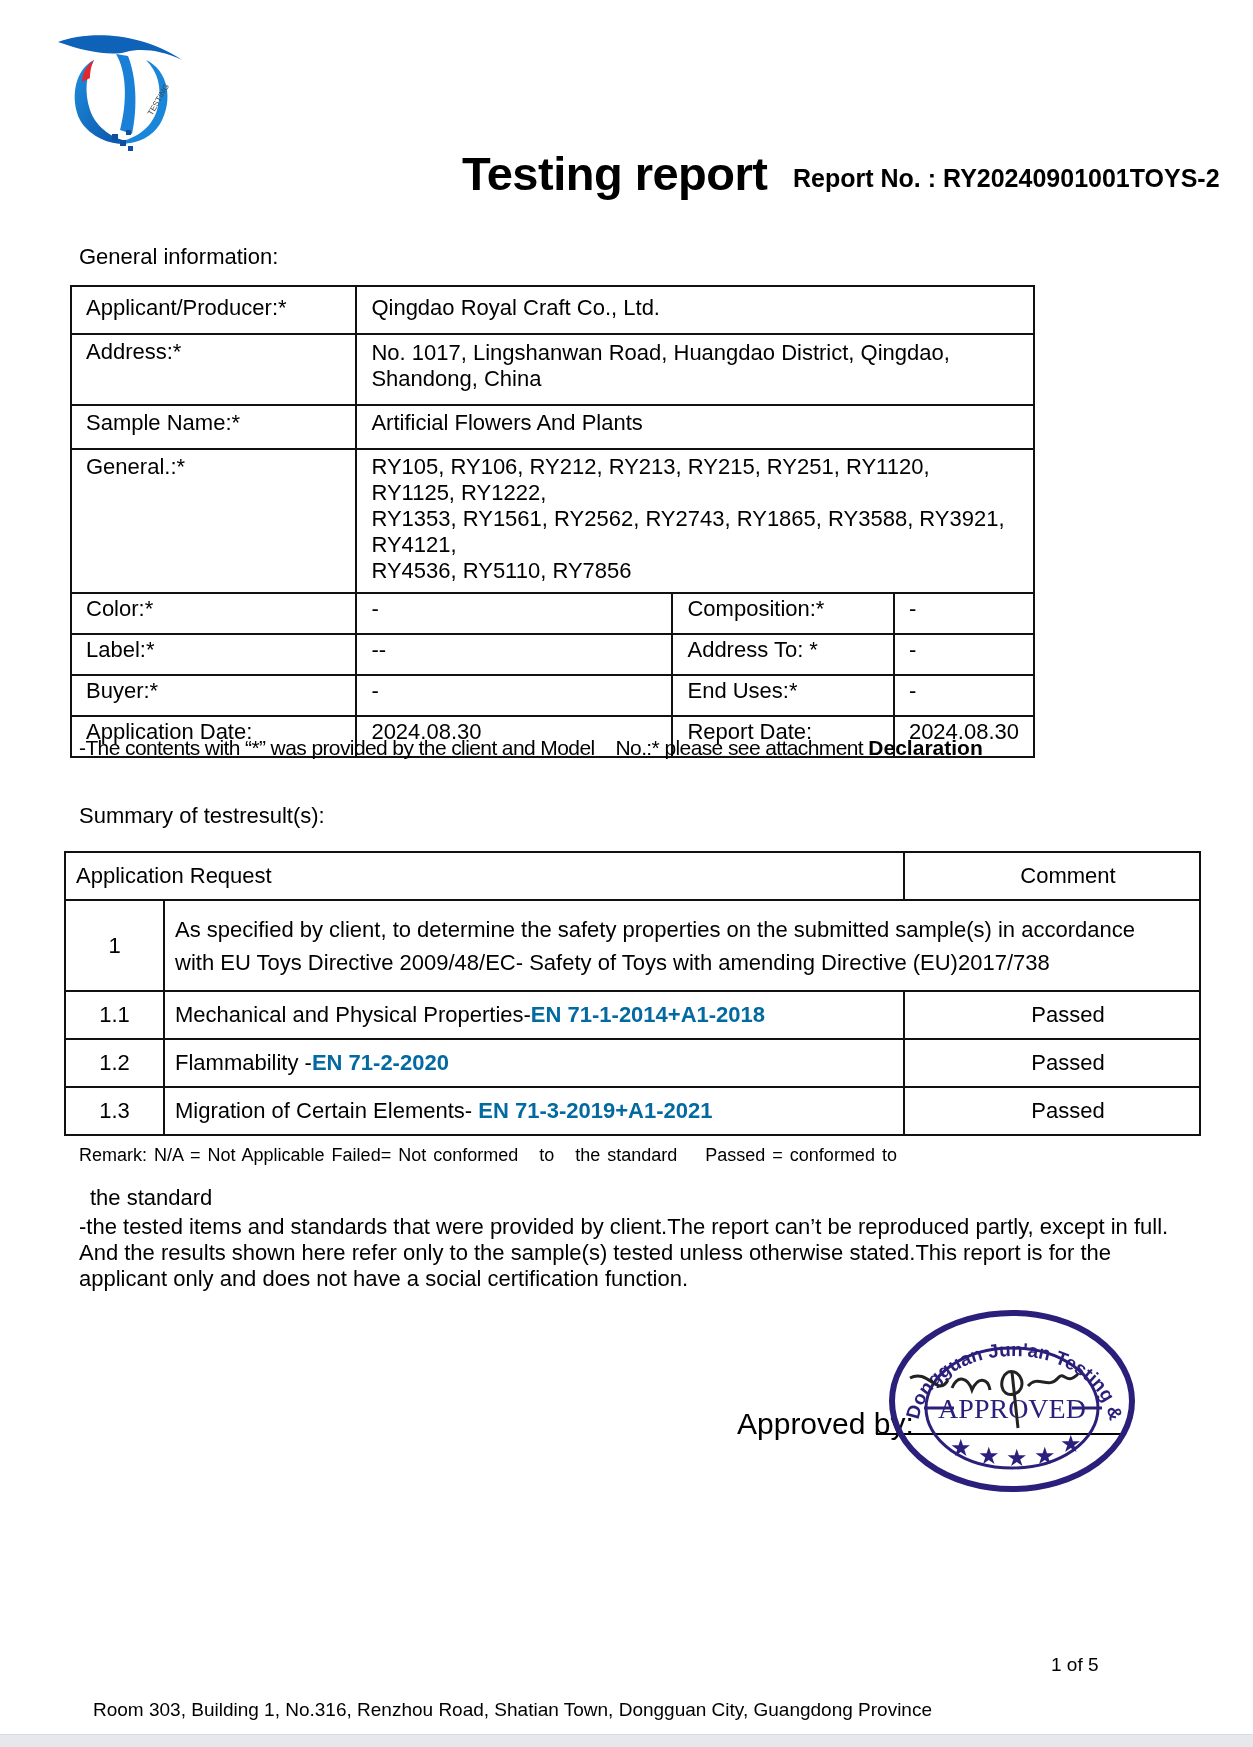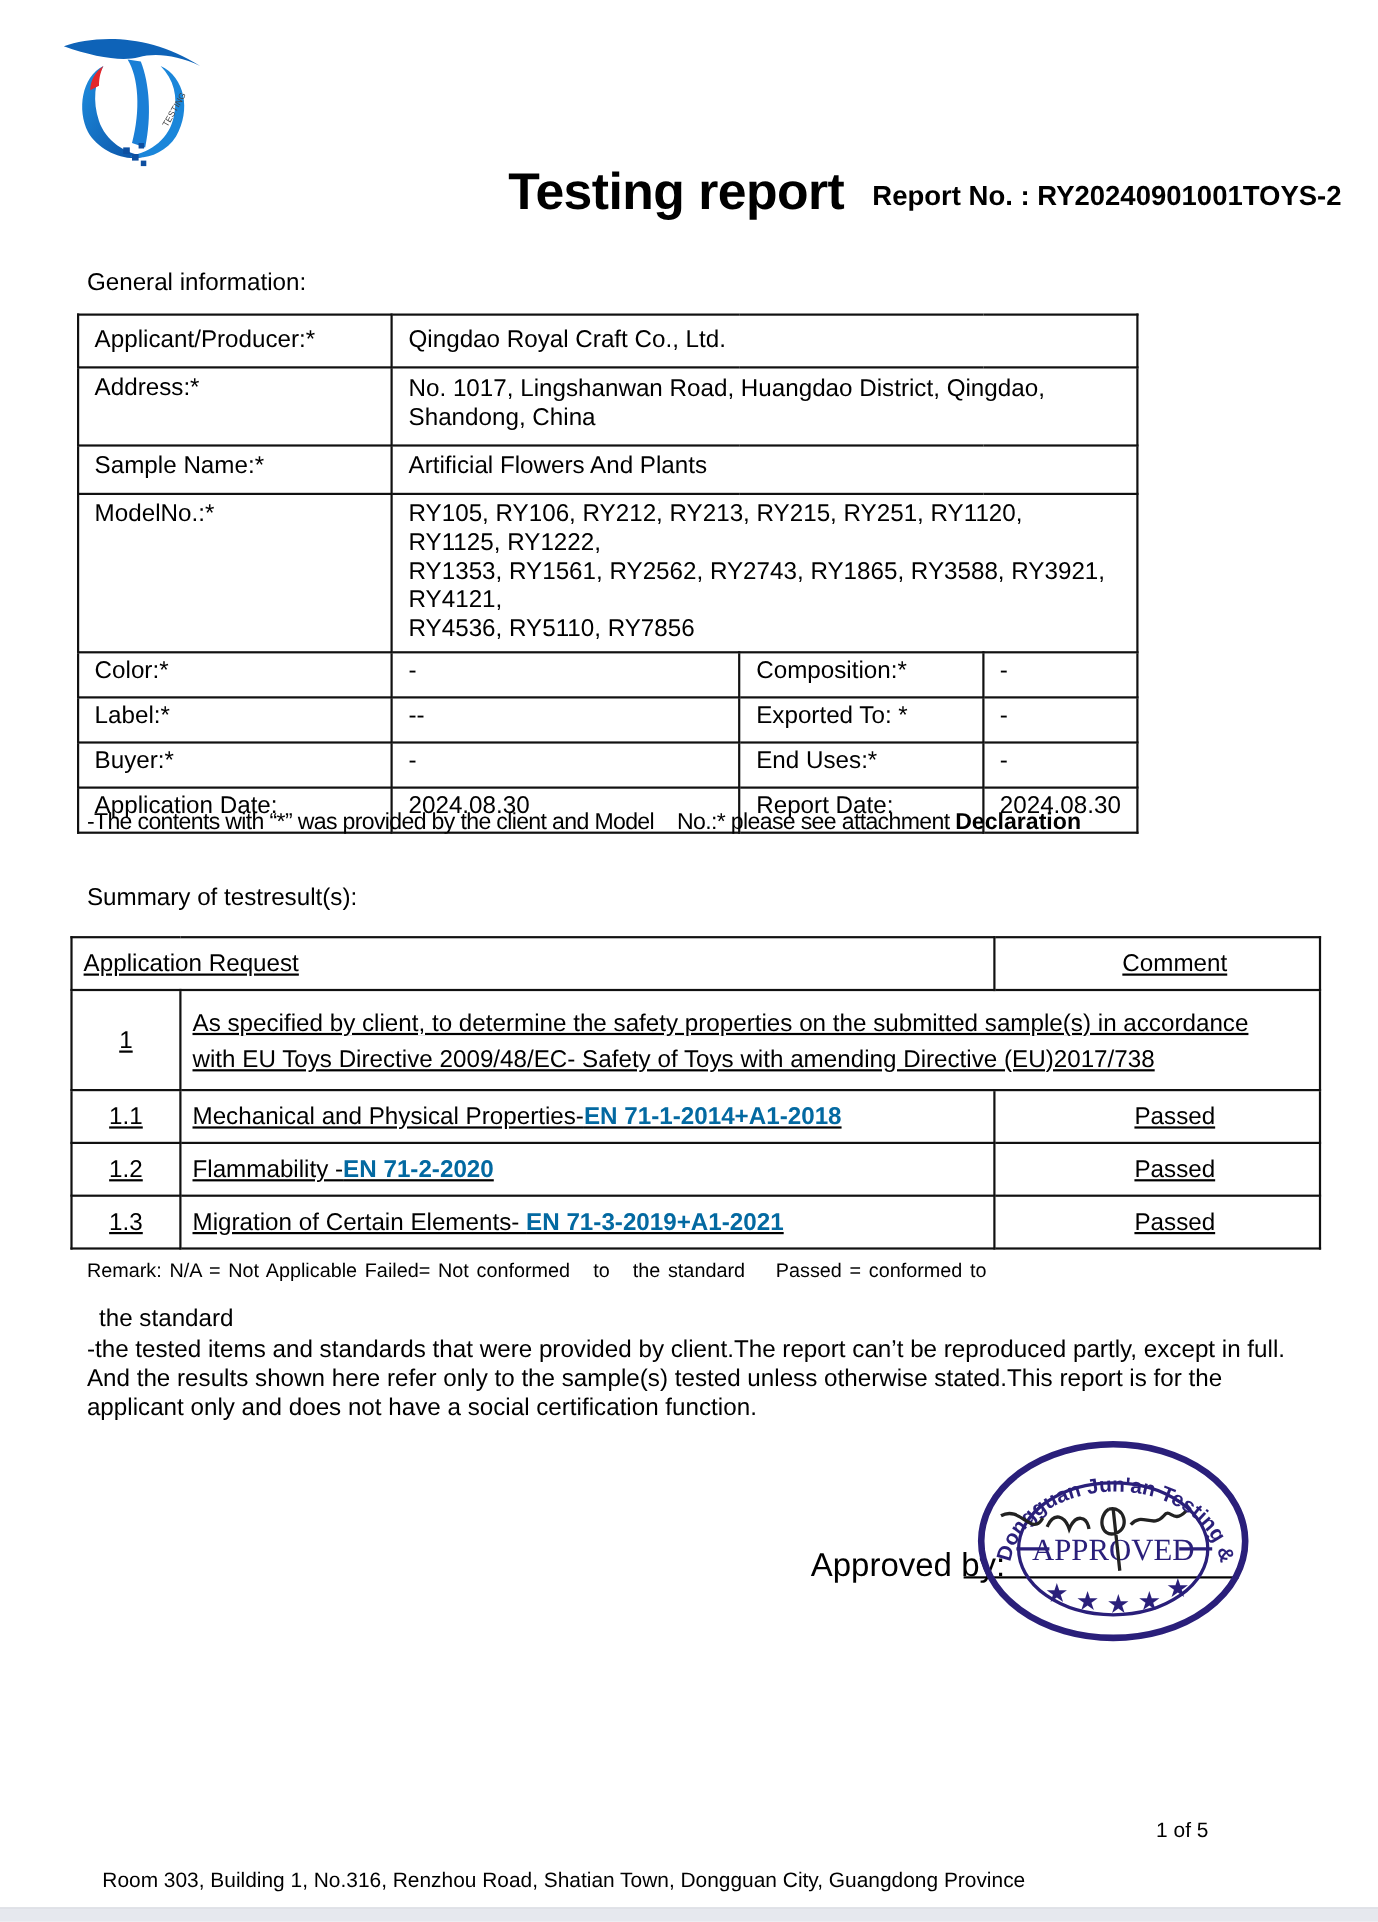--- a/index.html
+++ b/index.html
@@ -18,21 +18,21 @@
   .r-app td { height: 38px; padding-top: 8px !important; }
   .r-addr td { height: 57px; }
   .r-sample td { height: 38px; padding-top: 4px !important; }
   .r-model td { height: 138px; padding-top: 4px !important; line-height: 26px; }
   .r-small td { height: 37px; padding-top: 2px !important; }
 
   .note { left: 79px; top: 736px; font-size: 21px; letter-spacing: -0.6px; }
   .note b { letter-spacing: 0; }
 
   table.sum { position: absolute; left: 64px; top: 851px; width: 1137px; border-collapse: collapse; font-size: 22px; }
-  table.sum td { border: 2px solid #111; padding: 0 10px; text-decoration: underline; }
+  table.sum td { border: 2px solid #111; padding: 0 10px; }
   .sum .hdr td { height: 46px; }
   .sum .r1 td { height: 89px; line-height: 33px; }
   .sum .rs td { height: 46px; }
   .sum .num { width: 77px; text-align: center; }
   .sum .cmt { width: 242px; text-align: center; padding-left: 42px; }
   .std { font-weight: bold; color: #0369a1; margin-top: 48px; }
 
   .remark { left: 79px; top: 1145px; font-size: 18px; word-spacing: 2px; }
   .remark2 { left: 90px; top: 1185px; font-size: 22px; }
   .disclaimer { left: 79px; top: 1214px; width: 1100px; font-size: 22px; line-height: 26px; }
@@ -91,37 +91,37 @@
   </tr>
   <tr class="r-addr">
     <td class="lbl" style="padding-top:4px">Address:*</td>
     <td colspan="3" style="vertical-align:bottom;padding-bottom:12px">No. 1017, Lingshanwan Road, Huangdao District, Qingdao, Shandong, China</td>
   </tr>
   <tr class="r-sample">
     <td class="lbl">Sample Name:*</td>
     <td colspan="3">Artificial Flowers And Plants</td>
   </tr>
   <tr class="r-model">
-    <td class="lbl">ModelNo.:*</td>
+    <td class="lbl">General.:*</td>
     <td colspan="3">
       <div>RY105, RY106, RY212, RY213, RY215, RY251, RY1120, RY1125, RY1222,</div>
       <div>RY1353, RY1561, RY2562, RY2743, RY1865, RY3588, RY3921, RY4121,</div>
       <div>RY4536, RY5110, RY7856</div>
     </td>
   </tr>
   <tr class="r-small">
     <td class="lbl">Color:*</td>
     <td>-</td>
     <td>Composition:*</td>
     <td>-</td>
   </tr>
   <tr class="r-small">
     <td class="lbl">Label:*</td>
     <td>--</td>
-    <td>Exported To: *</td>
+    <td>Address To: *</td>
     <td>-</td>
   </tr>
   <tr class="r-small">
     <td class="lbl">Buyer:*</td>
     <td>-</td>
     <td>End Uses:*</td>
     <td>-</td>
   </tr>
   <tr class="r-small">
     <td class="lbl">Application Date:</td>

